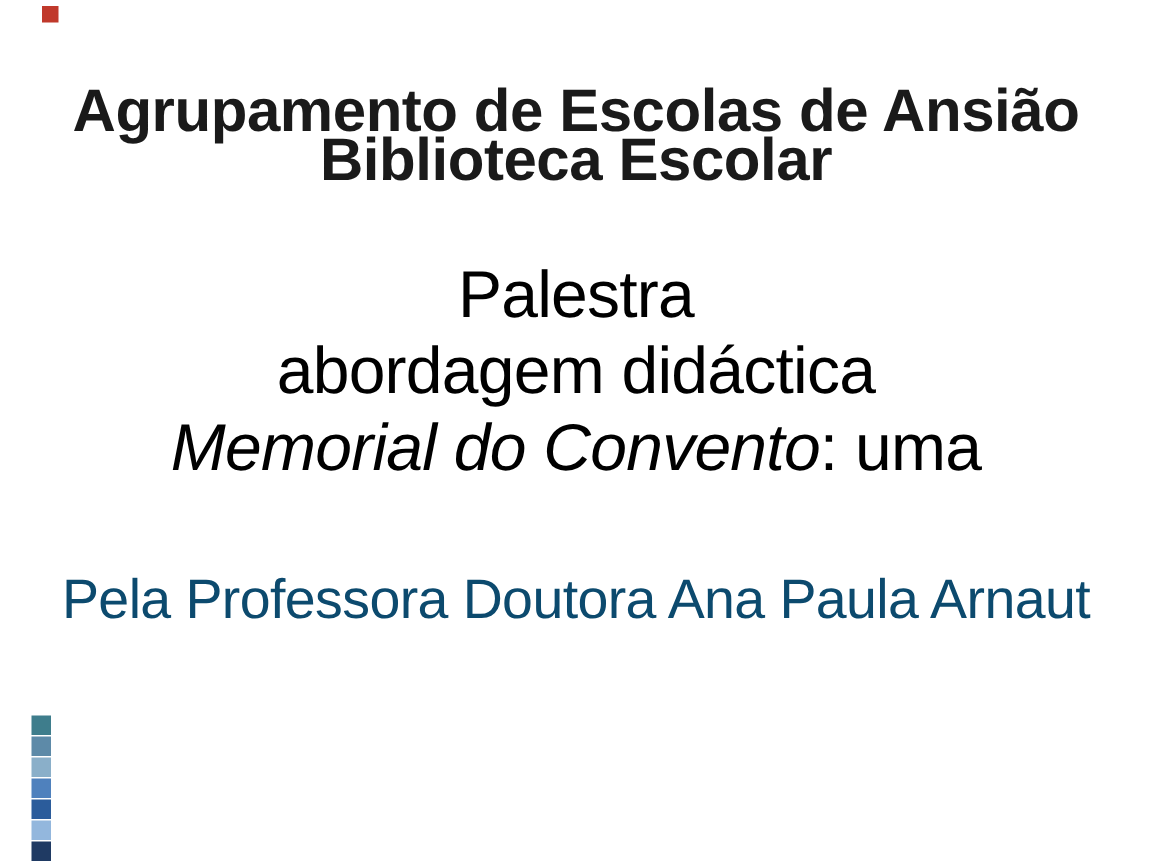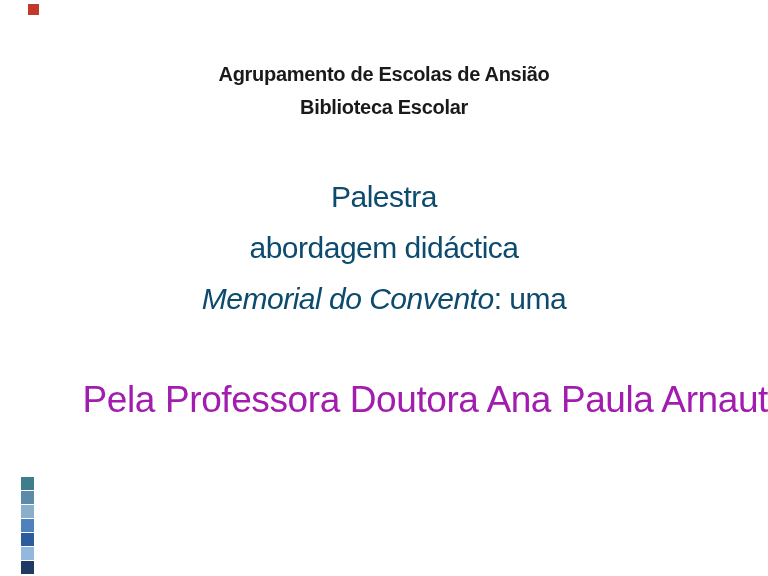--- a/index.html
+++ b/index.html
@@ -15,52 +15,52 @@
     overflow: hidden;
     font-family: "Liberation Sans", "DejaVu Sans", sans-serif;
     color: #1a1a1a;
   }
   .header-block {
     position: absolute;
     top: 58px;
     left: 0;
     width: 100%;
     text-align: center;
-    font-size: 20px;
+    font-size: 40px;
     line-height: 33px;
     font-weight: 600;
     letter-spacing: -0.3px;
     color: #1a1a1a;
   }
   .title-block {
     position: absolute;
     top: 171px;
     left: 0;
     width: 100%;
     text-align: center;
-    font-size: 30px;
+    font-size: 44px;
     line-height: 51px;
     font-weight: 500;
     letter-spacing: -0.5px;
-    color: #0c4a6e;
+    color: #000000;
   }
   .title-block .italic {
     font-style: italic;
   }
   .presenter-block {
     position: absolute;
     top: 379px;
     left: 0;
     width: 100%;
-    text-align: right;
+    text-align: center;
     font-size: 37px;
     line-height: 42px;
     font-weight: 400;
     letter-spacing: -0.4px;
-    color: #a21caf;
+    color: #0c4a6e;
   }
   .corner-square {
     position: absolute;
     left: 28px;
     top: 4px;
     width: 11px;
     height: 11px;
   }
   .color-strip {
     position: absolute;

